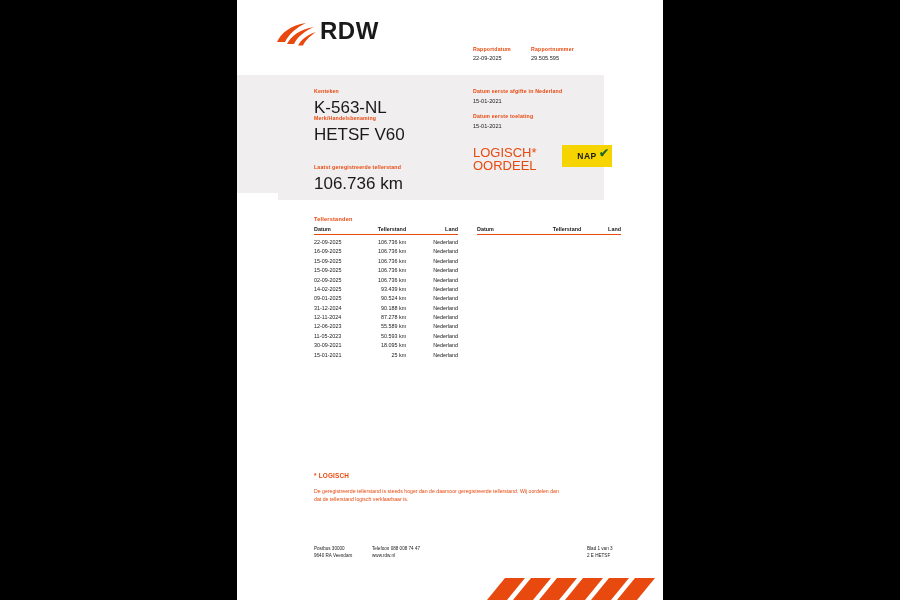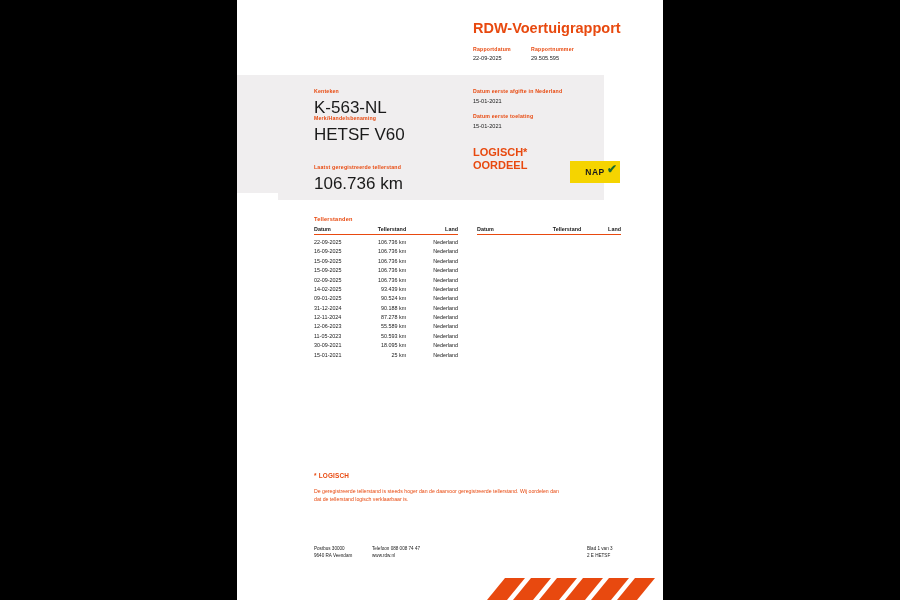--- a/index.html
+++ b/index.html
@@ -119,36 +119,35 @@
   }
   #b-kenteken { left: 77px; top: 88px; }
   #b-merk     { left: 77px; top: 115px; }
   #b-teller   { left: 77px; top: 164px; }
   #b-afgifte  { left: 236px; top: 88px; }
   #b-toelat   { left: 236px; top: 113px; }
   .oordeel {
     position: absolute;
     left: 236px;
     top: 146px;
-    font-size: 11px;
-    font-weight: bold;
+    font-size: 13px;
+    font-weight: normal;
     color: #e8490f;
     line-height: 13px;
   }
   .nap-badge {
     position: absolute;
-    left: 333px;
+    left: 325px;
     top: 145px;
     width: 50px;
     height: 22px;
     background: #f5d400;
     display: flex;
     align-items: center;
     justify-content: center;
-    margin-top: 16px;
   }
   .nap-badge .nap-text {
     font-size: 8.5px;
     font-weight: bold;
     color: #1a1a1a;
     letter-spacing: 0.5px;
   }
   .nap-check {
     position: absolute;
     right: 3px;
@@ -230,22 +229,31 @@
     width: 426px;
     height: 24px;
     overflow: hidden;
   }
 </style>
 </head>
 <body>
 
 <div class="page">
 
-
-  <div class="rep-title">RDW-Voertuigrapport</div>
+  <div class="logo-wrap">
+    <div class="logo-mark">
+      <svg viewBox="0 0 42 26" width="42" height="26" xmlns="http://www.w3.org/2000/svg">
+        <path d="M2 21 C6 12, 16 4, 31 2 C22 6, 14 13, 10 21 Z" fill="#e8490f"></path>
+        <path d="M12 23 C16 15, 25 8, 39 6 C30 10, 22 16, 19 23 Z" fill="#e8490f"></path>
+        <path d="M23 24.5 C26 19, 33 13, 41 11 C35 15, 30 20, 28 24.5 Z" fill="#e8490f"></path>
+      </svg>
+    </div>
+    <div class="logo-text">RDW</div>
+  </div>
+
 
   <div class="hdr-meta">
     <div class="col a">
       <div class="meta-label">Rapportdatum</div>
       <div class="meta-val">22-09-2025</div>
     </div><div class="col">
       <div class="meta-label">Rapportnummer</div>
       <div class="meta-val">29.505.595</div>
     </div>
   </div>

